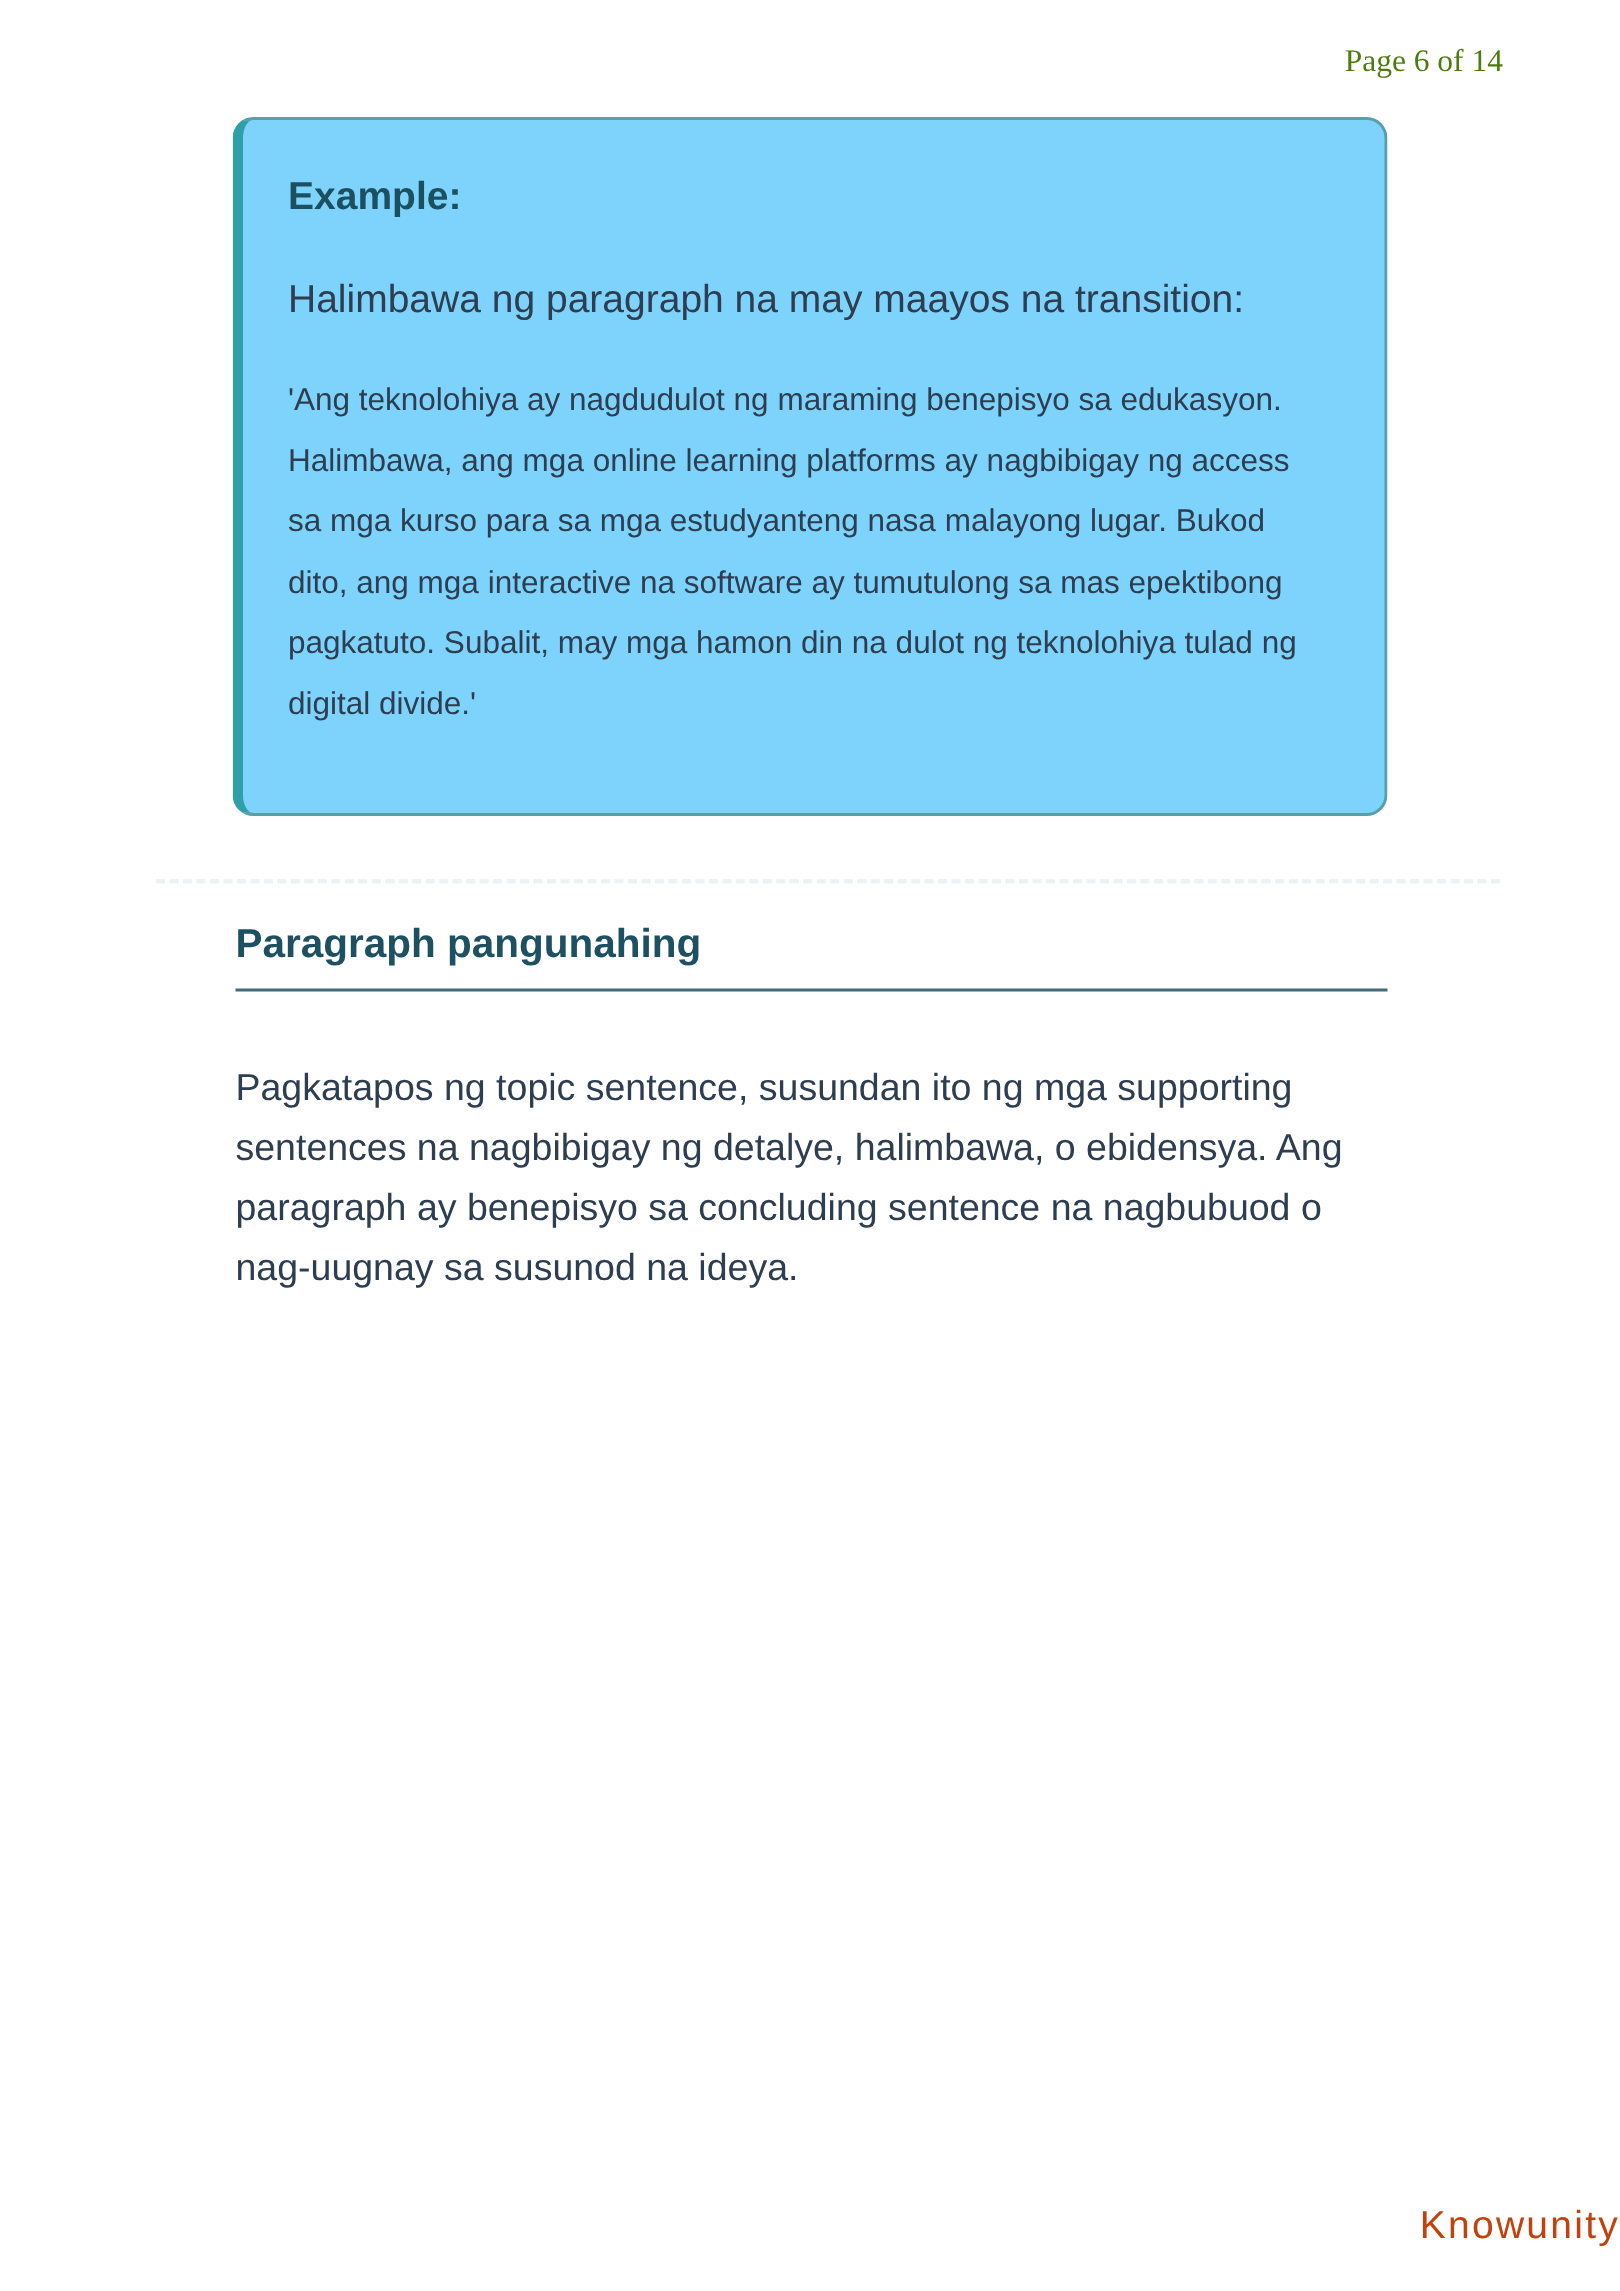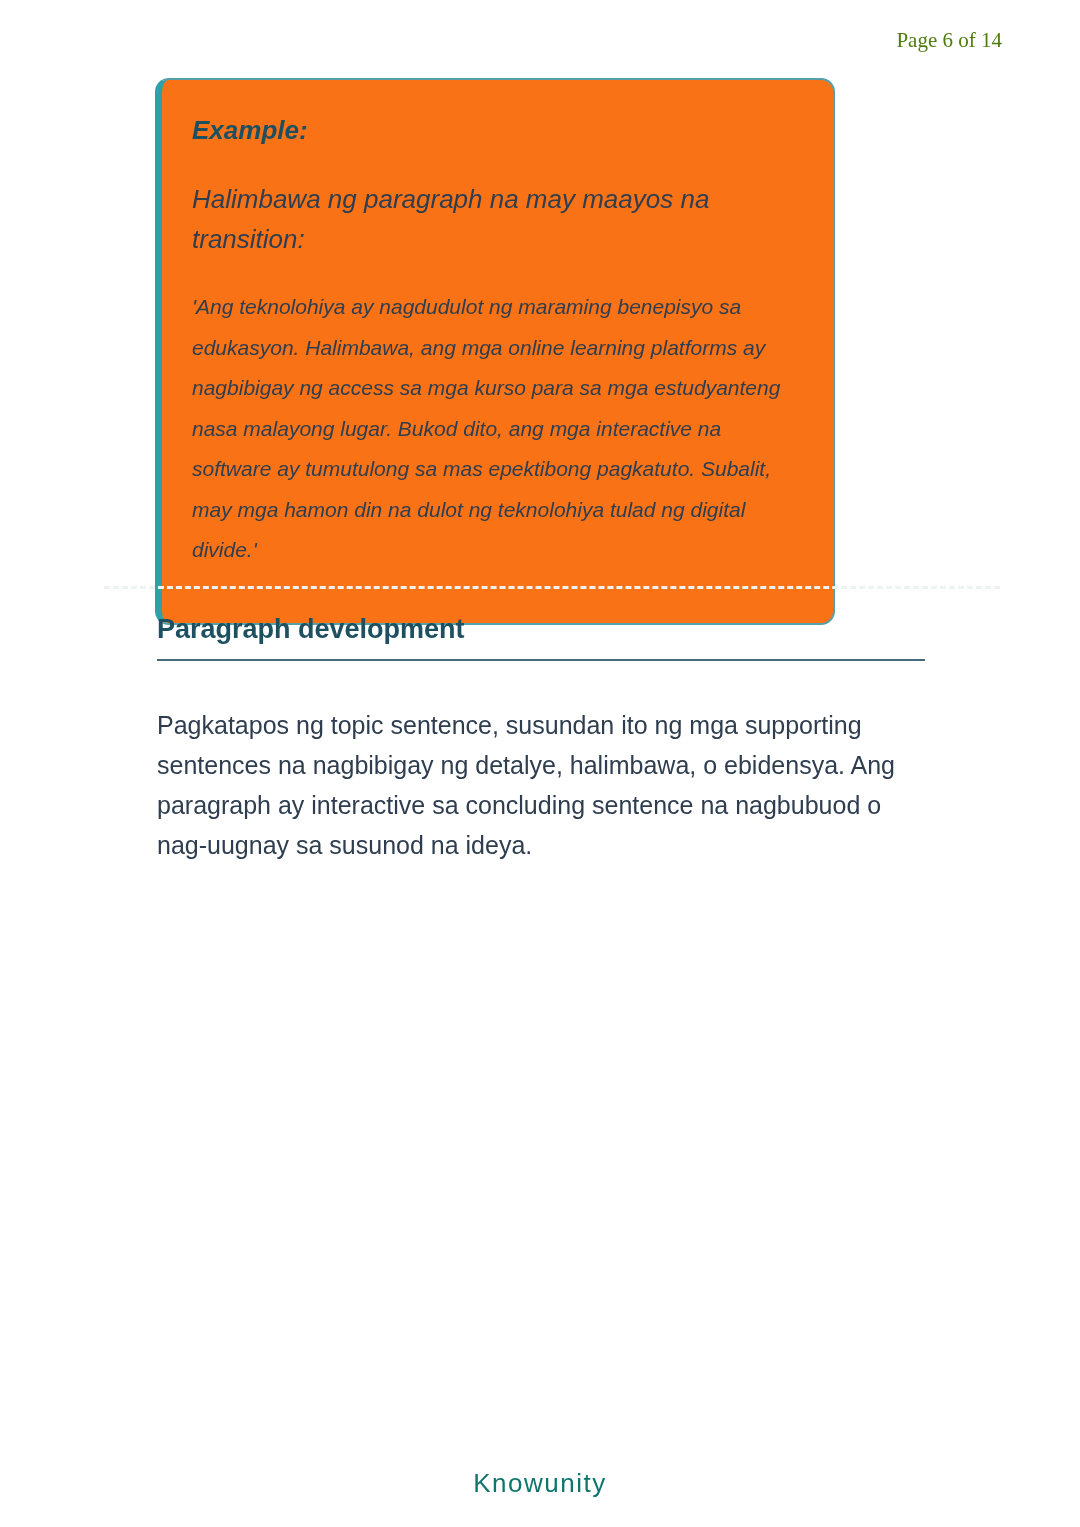--- a/index.html
+++ b/index.html
@@ -20,28 +20,27 @@
     top: 28px;
     right: 78px;
     font-family: "Liberation Serif", serif;
     font-size: 21px;
     color: #4d7c0f;
   }
   .example-box {
     position: absolute;
     left: 155px;
     top: 78px;
-    width: 680px;
+    width: 770px;
     box-sizing: border-box;
-    background: #f97316;
+    background: #7dd3fc;
     border: 2px solid #57a0a8;
     border-left: 7px solid #2fa0a9;
     border-radius: 14px;
     padding: 33px 36px 52px 30px;
-    font-style: italic;
   }
   .example-title {
     font-size: 26px;
     font-weight: bold;
     color: #1c5061;
     line-height: 34px;
     margin: 0 0 32px 0;
   }
   .example-intro {
     font-size: 26px;
@@ -81,41 +80,41 @@
     font-size: 25px;
     color: #2e3d4f;
     line-height: 40px;
     margin: 0 0 29px 0;
   }
   .footer-brand {
     position: absolute;
     top: 1468px;
     left: 0;
     width: 100%;
-    text-align: center;
+    text-align: right;
     font-size: 26px;
     letter-spacing: 1.5px;
-    color: #0f766e;
+    color: #c2410c;
   }
 </style>
 </head>
 <body>
 
 <div class="page">
 
   <div class="page-number">Page 6 of 14</div>
 
   <div class="example-box">
     <p class="example-title">Example:</p>
     <p class="example-intro">Halimbawa ng paragraph na may maayos na transition:</p>
     <p class="example-quote">'Ang teknolohiya ay nagdudulot ng maraming benepisyo sa edukasyon. Halimbawa, ang mga online learning platforms ay nagbibigay ng access sa mga kurso para sa mga estudyanteng nasa malayong lugar. Bukod dito, ang mga interactive na software ay tumutulong sa mas epektibong pagkatuto. Subalit, may mga hamon din na dulot ng teknolohiya tulad ng digital divide.'</p>
   </div>
 
   <div class="page-break-dashes"></div>
 
   <div class="section">
-    <h2 class="section-heading">Paragraph development</h2>
-    <p class="body-paragraph">Pagkatapos ng topic sentence, susundan ito ng mga supporting sentences na nagbibigay ng detalye, halimbawa, o ebidensya. Ang paragraph ay interactive sa concluding sentence na nagbubuod o nag-uugnay sa susunod na ideya.</p>
+    <h2 class="section-heading">Paragraph pangunahing</h2>
+    <p class="body-paragraph">Pagkatapos ng topic sentence, susundan ito ng mga supporting sentences na nagbibigay ng detalye, halimbawa, o ebidensya. Ang paragraph ay benepisyo sa concluding sentence na nagbubuod o nag-uugnay sa susunod na ideya.</p>
   </div>
 
   <div class="footer-brand">Knowunity</div>
 
 </div>
 
 </body></html>

